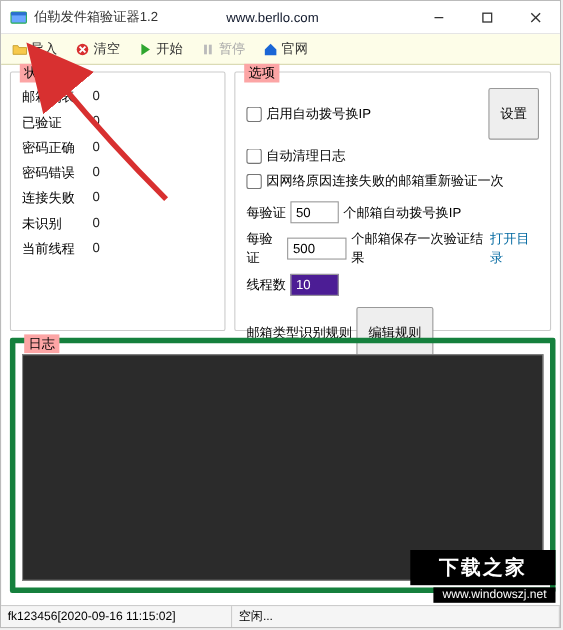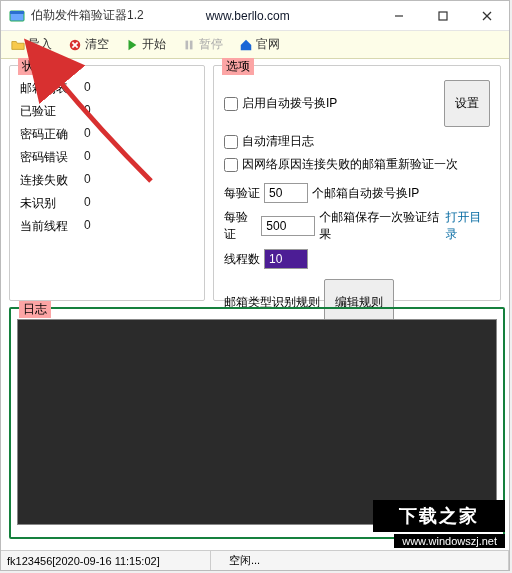--- a/index.html
+++ b/index.html
@@ -103,21 +103,21 @@
 .opt-row input.hl { background: #4c1d95; color: #fff; }
 .btn {
   border: 1px solid #999;
   background: #eee;
   padding: 14px 10px;
   font-size: 12px;
   border-radius: 2px;
 }
 .log-section {
   margin: 6px 4px 0 8px;
-  border: 2px solid #15803d;
+  border: 5px solid #15803d;
   border-radius: 2px;
   padding: 8px 6px 6px 6px;
   position: relative;
   height: 232px;
 }
 .log-area {
   width: 100%;
   height: 206px;
   background: #2b2b2b;
   border: 1px solid #888;
@@ -125,21 +125,20 @@
 }
 .statusbar {
   position: absolute;
   bottom: 0; left: 0; right: 0;
   height: 20px;
   border-top: 1px solid #ccc;
   display: flex;
   align-items: center;
   font-size: 11px;
   background: #f5f5f5;
-  gap: 12px;
 }
 .statusbar .cell {
   border-right: 1px solid #ccc;
   padding: 0 6px;
   height: 100%;
   display: flex; align-items: center;
 }
 .watermark-top {
   position: absolute;
   right: 4px; bottom: 38px;

